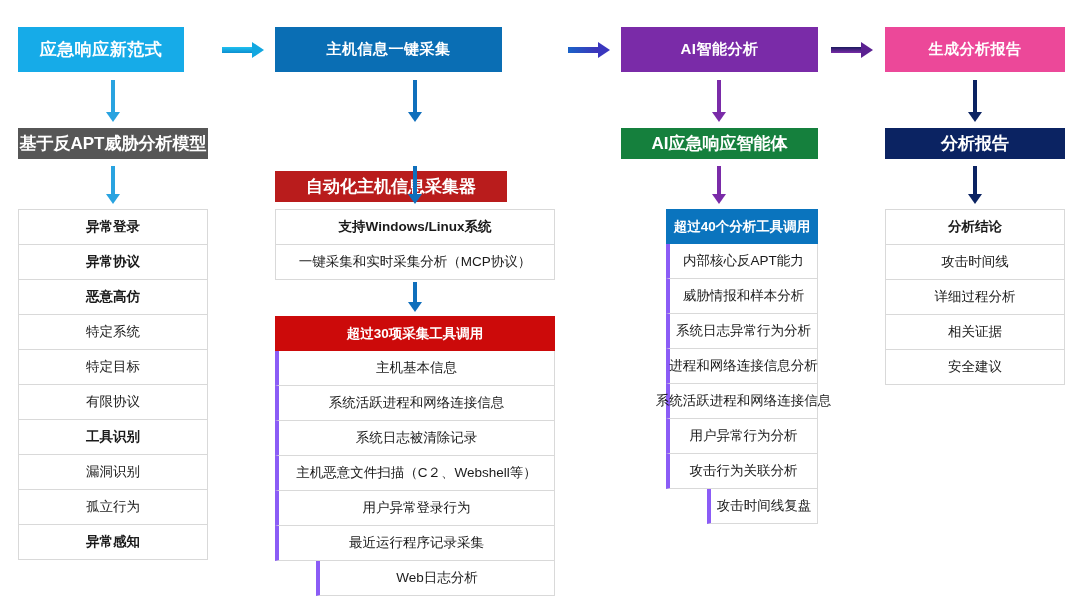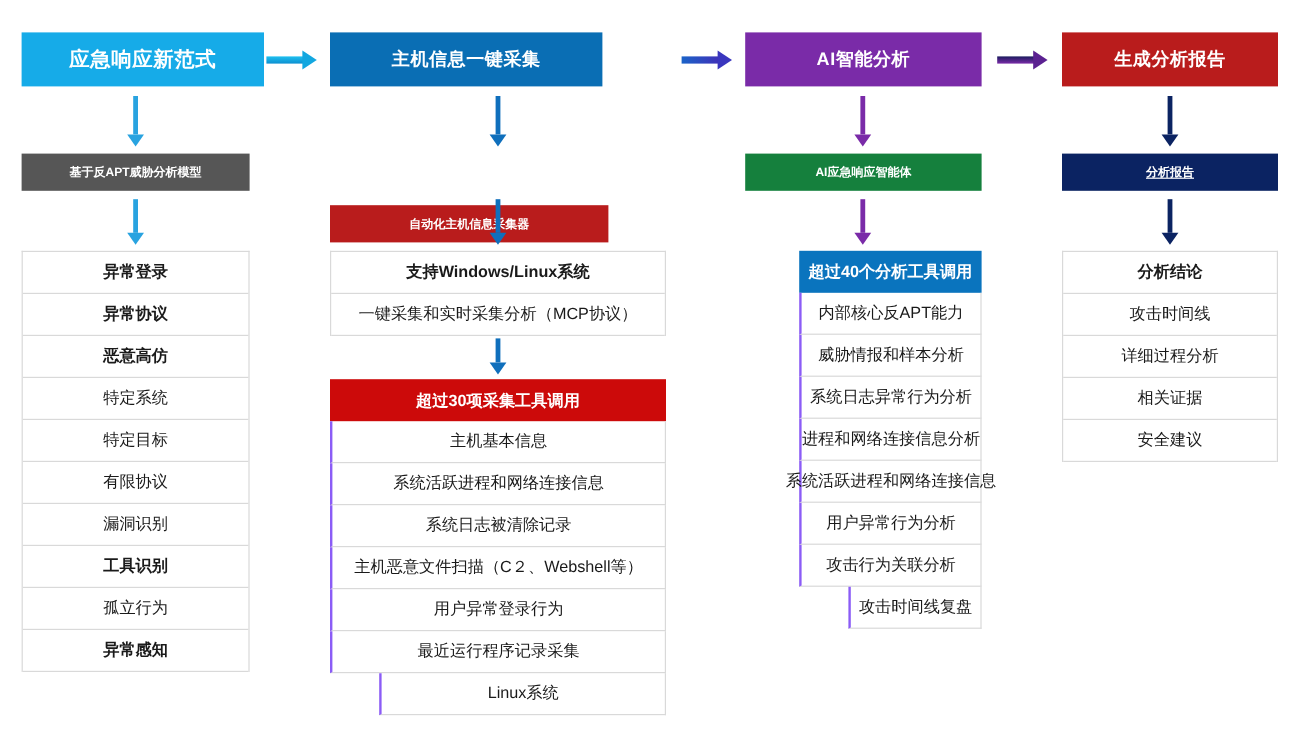--- a/index.html
+++ b/index.html
@@ -12,36 +12,36 @@
   }
   .stage{position:relative;width:1080px;height:608px;}
 
   
   .hdr{
     position:absolute;top:27px;height:45px;
     display:flex;align-items:center;justify-content:center;
     color:#ffffff;font-weight:bold;font-size:16px;letter-spacing:.5px;
     box-sizing:border-box;
   }
-  .hdr-1{left:18px;width:202px;background:#16ABE8;font-size:17px;}
+  .hdr-1{left:18px;width:166px;background:#16ABE8;font-size:17px;}
   .hdr-2{left:275px;width:227px;background:#0A6EB4;font-size:15px;}
   .hdr-3{left:621px;width:197px;background:#7A2BA8;font-size:15px;}
-  .hdr-4{left:885px;width:180px;background:#b91c1c;font-size:15px;}
+  .hdr-4{left:885px;width:180px;background:#ec4899;font-size:15px;}
 
   
   .sub{
     position:absolute;top:128px;height:31px;
     display:flex;align-items:center;justify-content:center;
-    color:#ffffff;font-weight:bold;font-size:10px;
+    color:#ffffff;font-weight:bold;font-size:17px;
     box-sizing:border-box;
   }
   .sub-1{left:18px;width:190px;background:#565656;}
   .sub-2{left:275px;width:232px;background:#b91c1c;margin-top:43px;}
   .sub-3{left:621px;width:197px;background:#15803d;}
-  .sub-4{left:885px;width:180px;background:#0B2362;text-decoration:underline;}
+  .sub-4{left:885px;width:180px;background:#0B2362;}
 
   
   .harrow{position:absolute;top:42px;height:16px;}
   .harrow .shaft{position:absolute;left:0;top:5px;height:6px;}
   .harrow .head{
     position:absolute;right:0;top:0;width:0;height:0;
     border-top:8px solid transparent;border-bottom:8px solid transparent;
   }
   .ha-1{left:222px;width:42px;}
   .ha-1 .shaft{width:32px;background:linear-gradient(180deg,#1FC0F0 0%,#0C8FD0 100%);}
@@ -80,21 +80,21 @@
     border-bottom:1px solid #D9D9D9;
     display:flex;align-items:center;justify-content:center;
     font-size:13.5px;color:#1A1A1A;
     white-space:nowrap;
   }
   .row.bold{font-weight:bold;}
   .row.hd-red{background:#CC0A0A;color:#fff;font-weight:bold;border-bottom:none;}
   .row.hd-blue{background:#0A74BE;color:#fff;font-weight:bold;border-bottom:none;}
   .list-2b .row:not(.hd-red),
   .list-3 .row:not(.hd-blue){
-    border-left:2px solid #8b5cf6;border-right:1px solid #D9D9D9;
+    border-left:4px solid #8b5cf6;border-right:1px solid #D9D9D9;
   }
   .list-2b .row:last-child,.list-3 .row:last-child{border-bottom:1px solid #D9D9D9;margin-left:41px;}
   .list-1 .row:last-child,.list-2a .row:last-child,.list-4 .row:last-child{
     border-bottom:1px solid #D9D9D9;}
 </style>
 </head>
 <body>
 
 <div class="stage">
 
@@ -155,22 +155,22 @@
     <span class="vhead"></span>
   </div>
 
   <div class="list list-1" id="list-1">
       <div class="row bold">异常登录</div>
       <div class="row bold">异常协议</div>
       <div class="row bold">恶意高仿</div>
       <div class="row">特定系统</div>
       <div class="row">特定目标</div>
       <div class="row">有限协议</div>
+      <div class="row bold">工具识别</div>
       <div class="row">漏洞识别</div>
-      <div class="row bold">工具识别</div>
       <div class="row">孤立行为</div>
       <div class="row bold">异常感知</div>
     </div>
 
   <div class="list list-2a" id="list-2a">
       <div class="row bold">支持Windows/Linux系统</div>
       <div class="row">一键采集和实时采集分析（MCP协议）</div>
     </div>
 
   <div class="varrow v-c2" style="left:408px;top:282px;height:30px;">
@@ -179,21 +179,21 @@
   </div>
 
   <div class="list list-2b" id="list-2b">
       <div class="row bold hd-red">超过30项采集工具调用</div>
       <div class="row">主机基本信息</div>
       <div class="row">系统活跃进程和网络连接信息</div>
       <div class="row">系统日志被清除记录</div>
       <div class="row">主机恶意文件扫描（C２、Webshell等）</div>
       <div class="row">用户异常登录行为</div>
       <div class="row">最近运行程序记录采集</div>
-      <div class="row">Linux系统</div>
+      <div class="row">Web日志分析</div>
     </div>
 
   <div class="list list-3" id="list-3">
       <div class="row bold hd-blue">超过40个分析工具调用</div>
       <div class="row">内部核心反APT能力</div>
       <div class="row">威胁情报和样本分析</div>
       <div class="row">系统日志异常行为分析</div>
       <div class="row">进程和网络连接信息分析</div>
       <div class="row">系统活跃进程和网络连接信息</div>
       <div class="row">用户异常行为分析</div>

